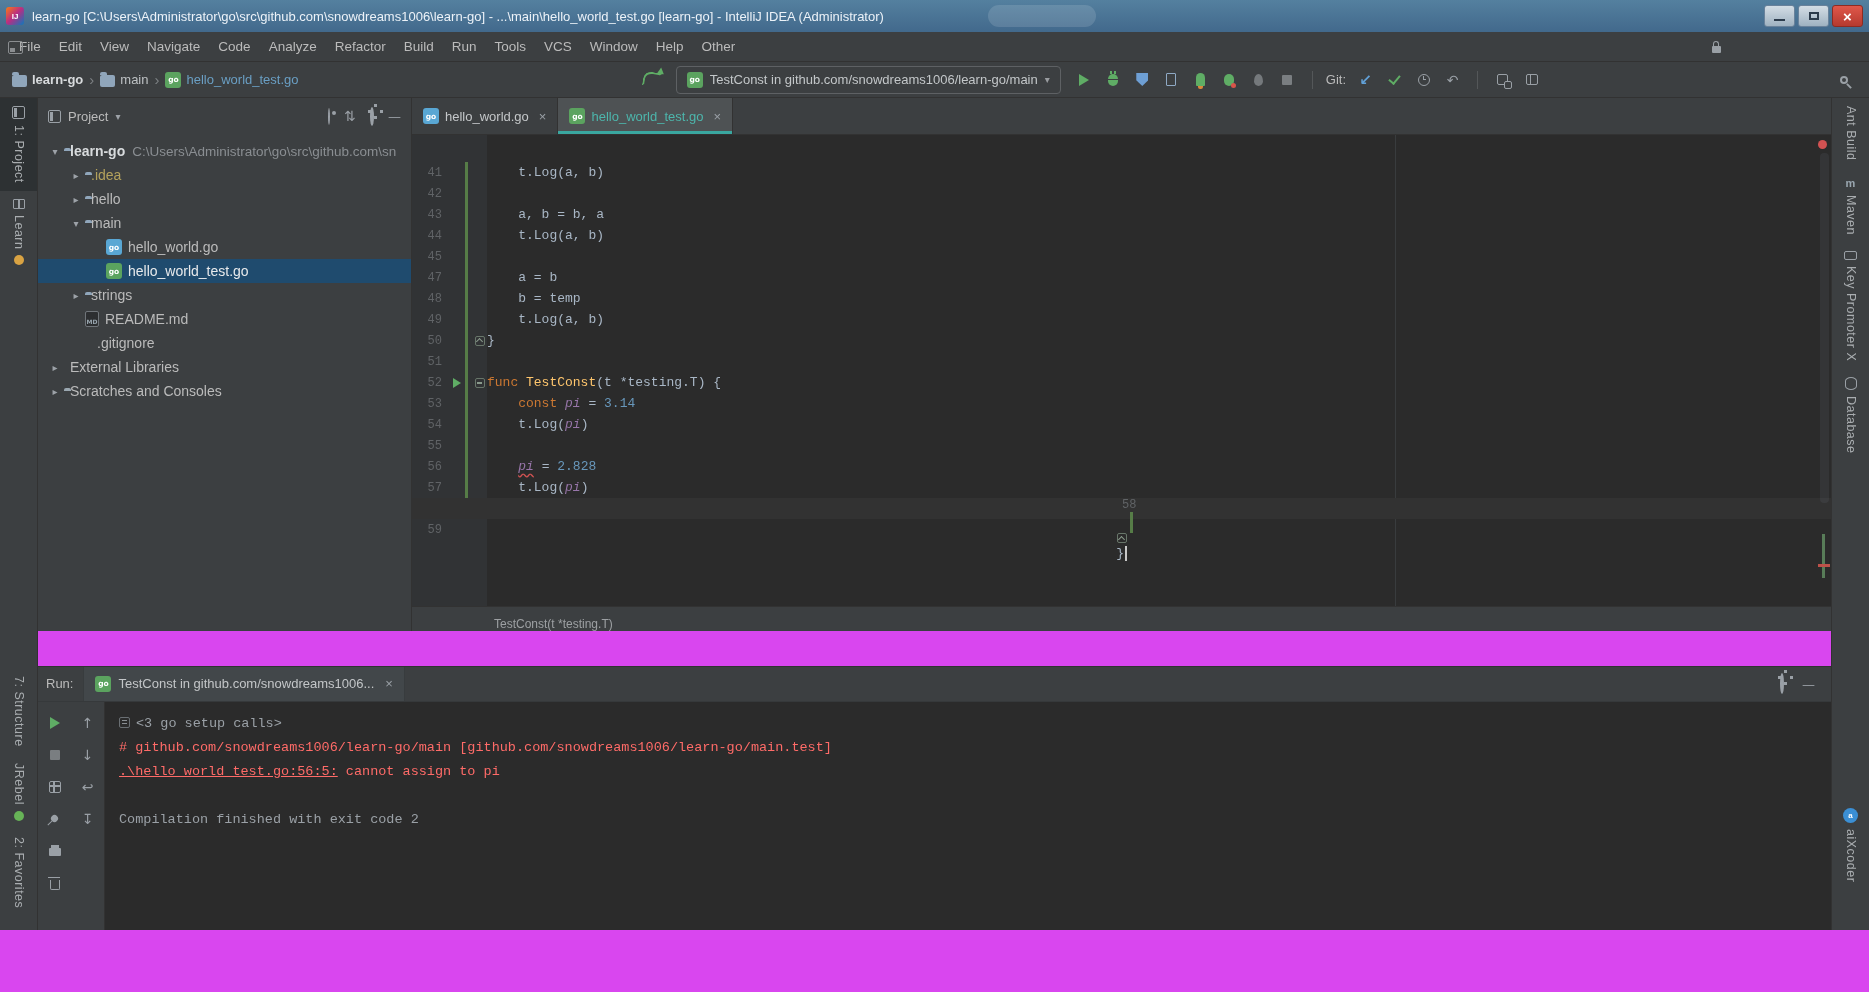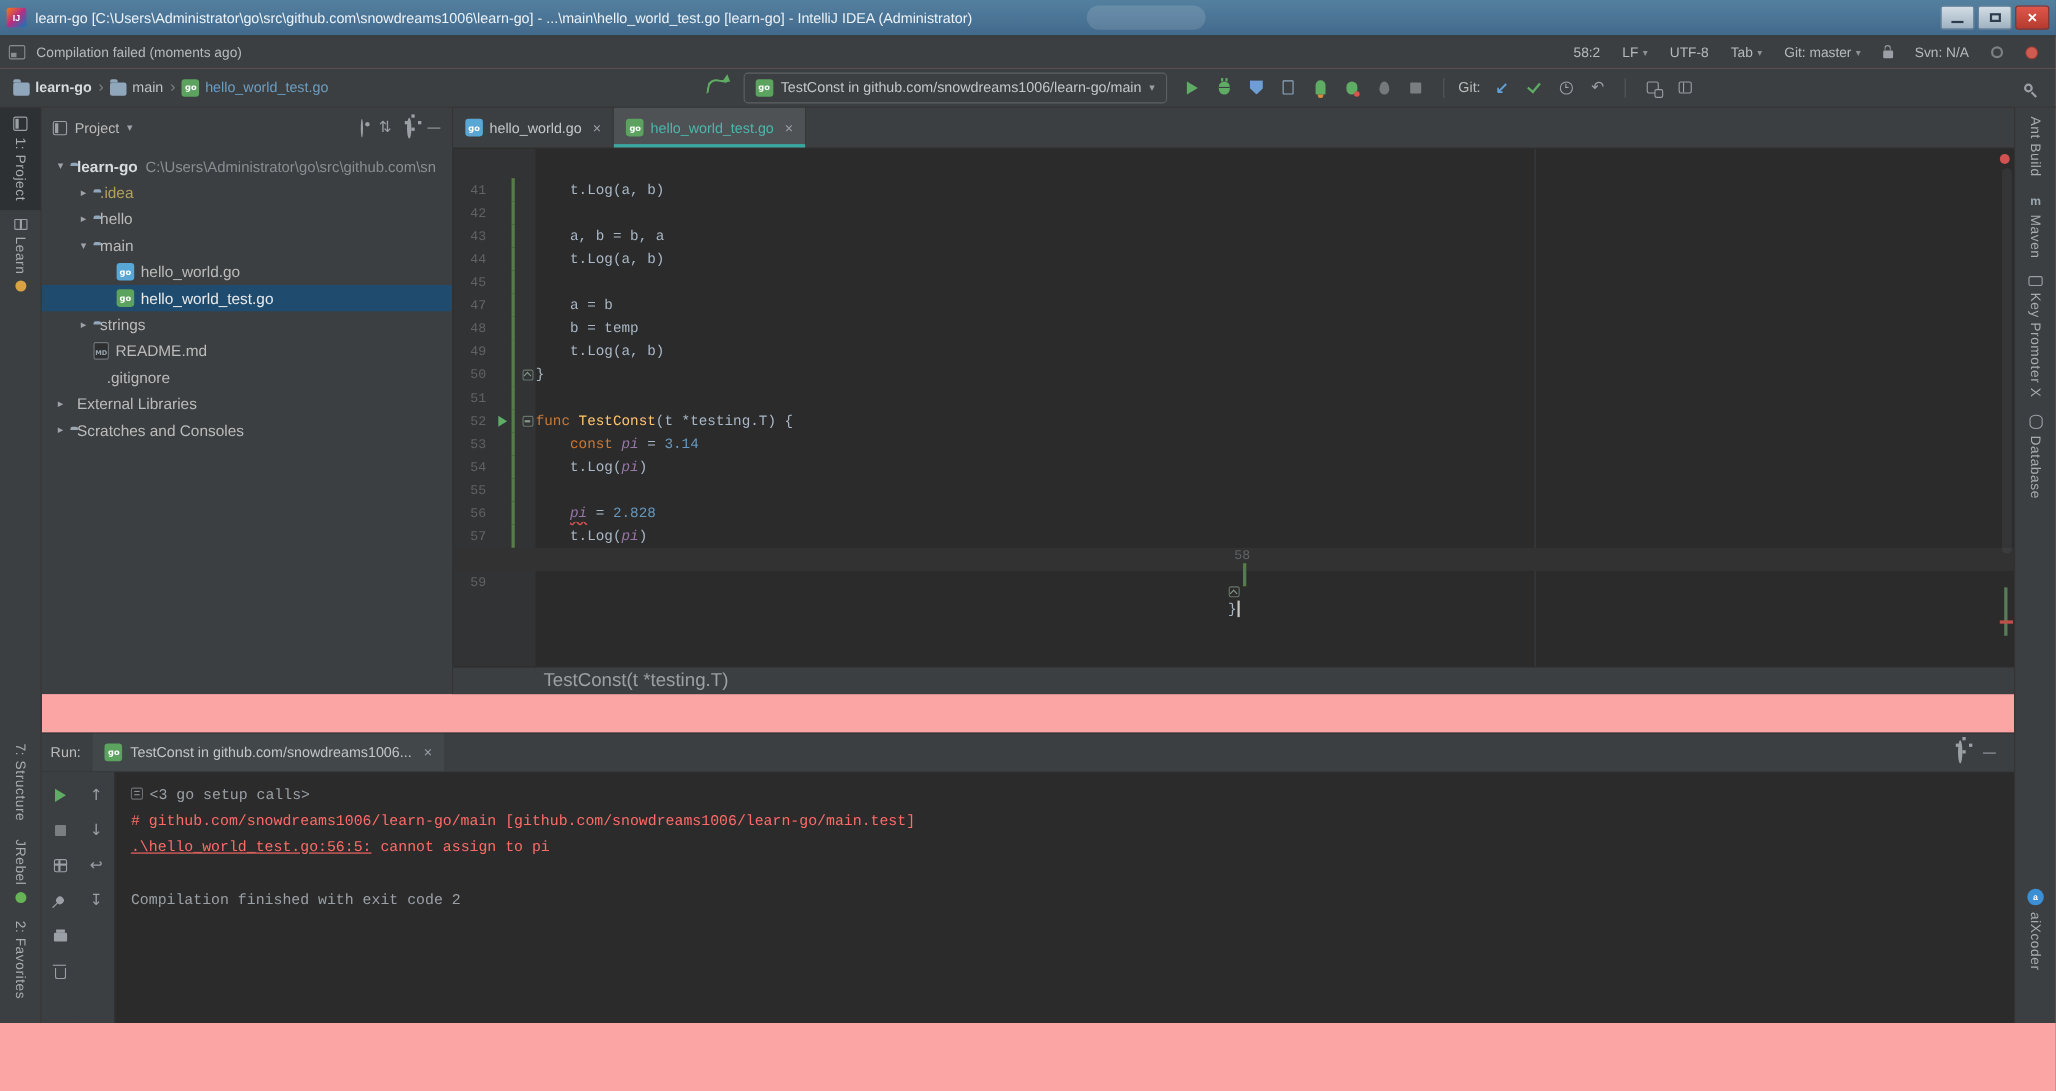--- a/index.html
+++ b/index.html
@@ -1,17 +1,17 @@
 <!DOCTYPE html>
 <html><head>
 <meta charset="utf-8">
 <style>
   html,body{margin:0;padding:0;background:#2b2b2b;}
   body{width:1869px;height:992px;overflow:hidden;font-family:"Liberation Sans",sans-serif;}
-  #app{position:relative;width:1869px;height:992px;background:#fca5a5;}
+  #app{position:relative;width:1869px;height:992px;background:#d946ef;}
   .abs{position:absolute;}
 
   
   .titlebar{left:0;top:0;width:1869px;height:32px;background:linear-gradient(#54809f,#42698c);display:flex;align-items:center;padding:0 6px;box-sizing:border-box;color:#ecf2f8;font-size:13px;}
   .app-icon{width:18px;height:18px;border-radius:3px;background:linear-gradient(135deg,#f97a12,#b92d83 48%,#0a7bbd);color:#fff;font-size:8px;font-weight:bold;display:flex;align-items:center;justify-content:center;flex:none;}
   .title-text{margin-left:8px;white-space:nowrap;overflow:hidden;text-overflow:ellipsis;max-width:1380px;}
   .ghost{position:absolute;left:988px;top:5px;width:108px;height:22px;border-radius:11px;background:rgba(255,255,255,.13);}
   .winbtns{margin-left:auto;display:flex;gap:3px;}
   .wb{width:31px;height:22px;border-radius:3px;display:flex;align-items:center;justify-content:center;box-sizing:border-box;}
   .wb.minb,.wb.maxb{background:linear-gradient(#d3dde5,#9fb2c1);border:1px solid #69829b;}
@@ -91,21 +91,21 @@
   .tok-err{text-decoration:underline;text-decoration-style:wavy;text-decoration-color:#d25252;text-underline-offset:3px;}
   .caret{display:inline-block;width:1.5px;height:15px;background:#c8c8c8;vertical-align:text-bottom;margin-left:1px;}
   .g-run{width:0;height:0;border-left:8px solid #5fad65;border-top:5px solid transparent;border-bottom:5px solid transparent;}
   .g-fold{width:10px;height:10px;border:1px solid #68766a;border-radius:2px;position:relative;box-sizing:border-box;}
   .g-fold.minus::before{content:"";position:absolute;left:1.5px;right:1.5px;top:3.5px;height:1.5px;background:#8a9a8c;}
   .g-fold.up::before{content:"";position:absolute;width:4px;height:4px;border-top:1.5px solid #8a9a8c;border-right:1.5px solid #8a9a8c;transform:rotate(-45deg);left:1.5px;top:2.5px;}
   .sc-errind{position:absolute;right:4px;top:5px;width:9px;height:9px;border-radius:50%;background:#d25252;}
   .sc-thumb{position:absolute;right:2px;top:18px;width:9px;height:350px;background:rgba(169,183,198,.08);border-radius:4px;}
   .sc-green{position:absolute;right:6px;top:399px;width:3px;height:44px;background:#587c58;}
   .sc-red{position:absolute;right:1px;top:429px;width:12px;height:3px;background:#bd5149;}
-  .ed-crumbs{height:24px;background:#3c3f41;border-top:1px solid #323232;display:flex;align-items:center;padding-left:82px;font-size:17px;color:#9da0a3;flex:none;}
+  .ed-crumbs{height:24px;background:#3c3f41;border-top:1px solid #323232;display:flex;align-items:flex-end;padding-left:82px;font-size:12px;color:#9da0a3;flex:none;}
 
   
   .run-panel{height:275px;border-top:1px solid #323232;display:flex;flex-direction:column;background:#3c3f41;min-width:0;}
   .rp-head{height:34px;display:flex;align-items:center;padding-left:8px;flex:none;border-bottom:1px solid #36393b;}
   .rp-label{font-size:13px;color:#bbb;margin-right:10px;}
   .rp-tab{display:flex;align-items:center;gap:7px;background:#42474a;height:34px;padding:0 11px;font-size:13px;color:#c3c6c8;border-left:1px solid #383c3e;border-right:1px solid #383c3e;box-sizing:border-box;}
   .rp-actions{margin-left:auto;display:flex;align-items:center;gap:18px;margin-right:16px;}
   .rp-body{flex:1;display:flex;min-height:0;}
   .vcol{width:33px;background:#3c3f41;display:flex;flex-direction:column;align-items:center;padding-top:10px;flex:none;}
   .vbtn{width:22px;height:22px;display:flex;align-items:center;justify-content:center;margin-bottom:10px;}
@@ -215,20 +215,36 @@
       <div class="wb minb">
           <span></span>
         </div>
       <div class="wb maxb">
           <span></span>
         </div>
       <div class="wb closeb">×</div>
     </div>
   </div>
 
+  <div class="menubar abs">
+      <div class="menu-item">File</div>
+      <div class="menu-item">Edit</div>
+      <div class="menu-item">View</div>
+      <div class="menu-item">Navigate</div>
+      <div class="menu-item">Code</div>
+      <div class="menu-item">Analyze</div>
+      <div class="menu-item">Refactor</div>
+      <div class="menu-item">Build</div>
+      <div class="menu-item">Run</div>
+      <div class="menu-item">Tools</div>
+      <div class="menu-item">VCS</div>
+      <div class="menu-item">Window</div>
+      <div class="menu-item">Help</div>
+      <div class="menu-item">Other</div>
+    </div>
 
   <div class="toolbar abs">
     <div class="crumbs">
         <span class="crumb root">
           <span class="ic-folder"></span>
           <span class="lbl">learn-go</span>
         </span>
         <span class="crumb-sep">›</span>
         <span class="crumb">
           <span class="ic-folder"></span>

